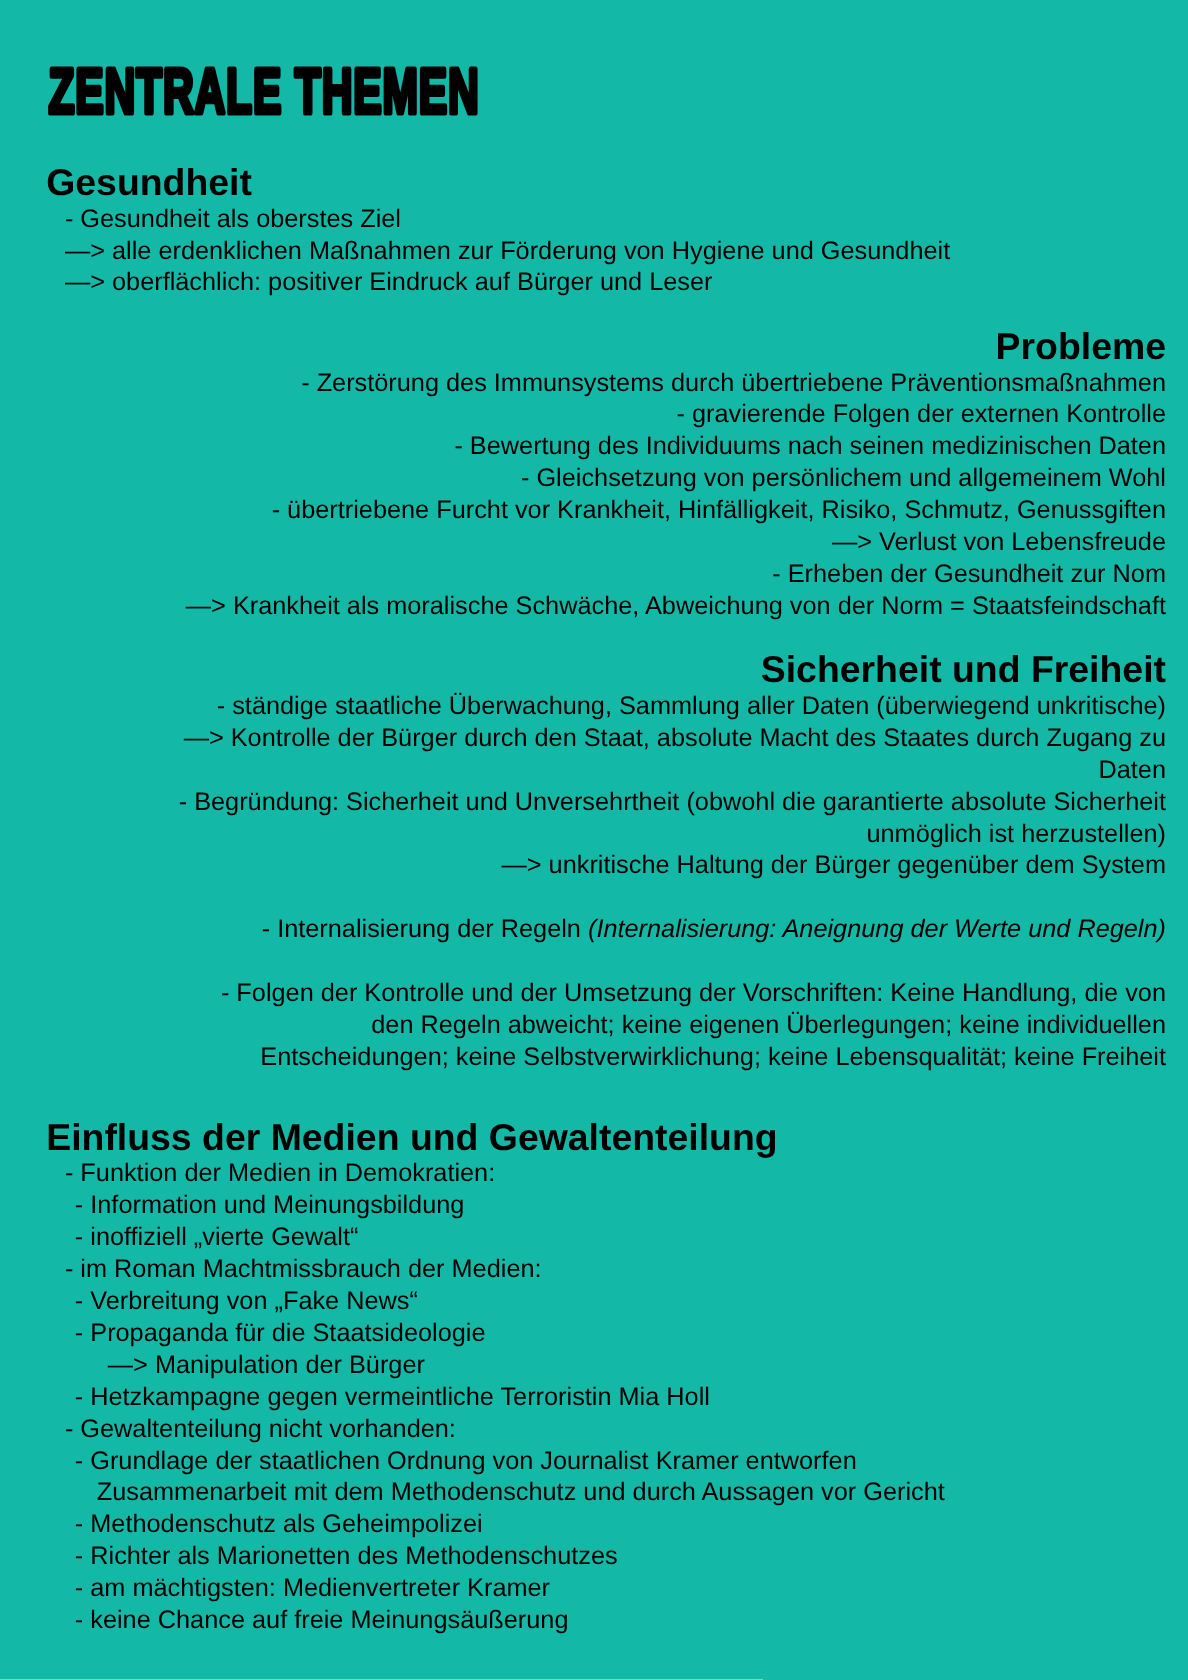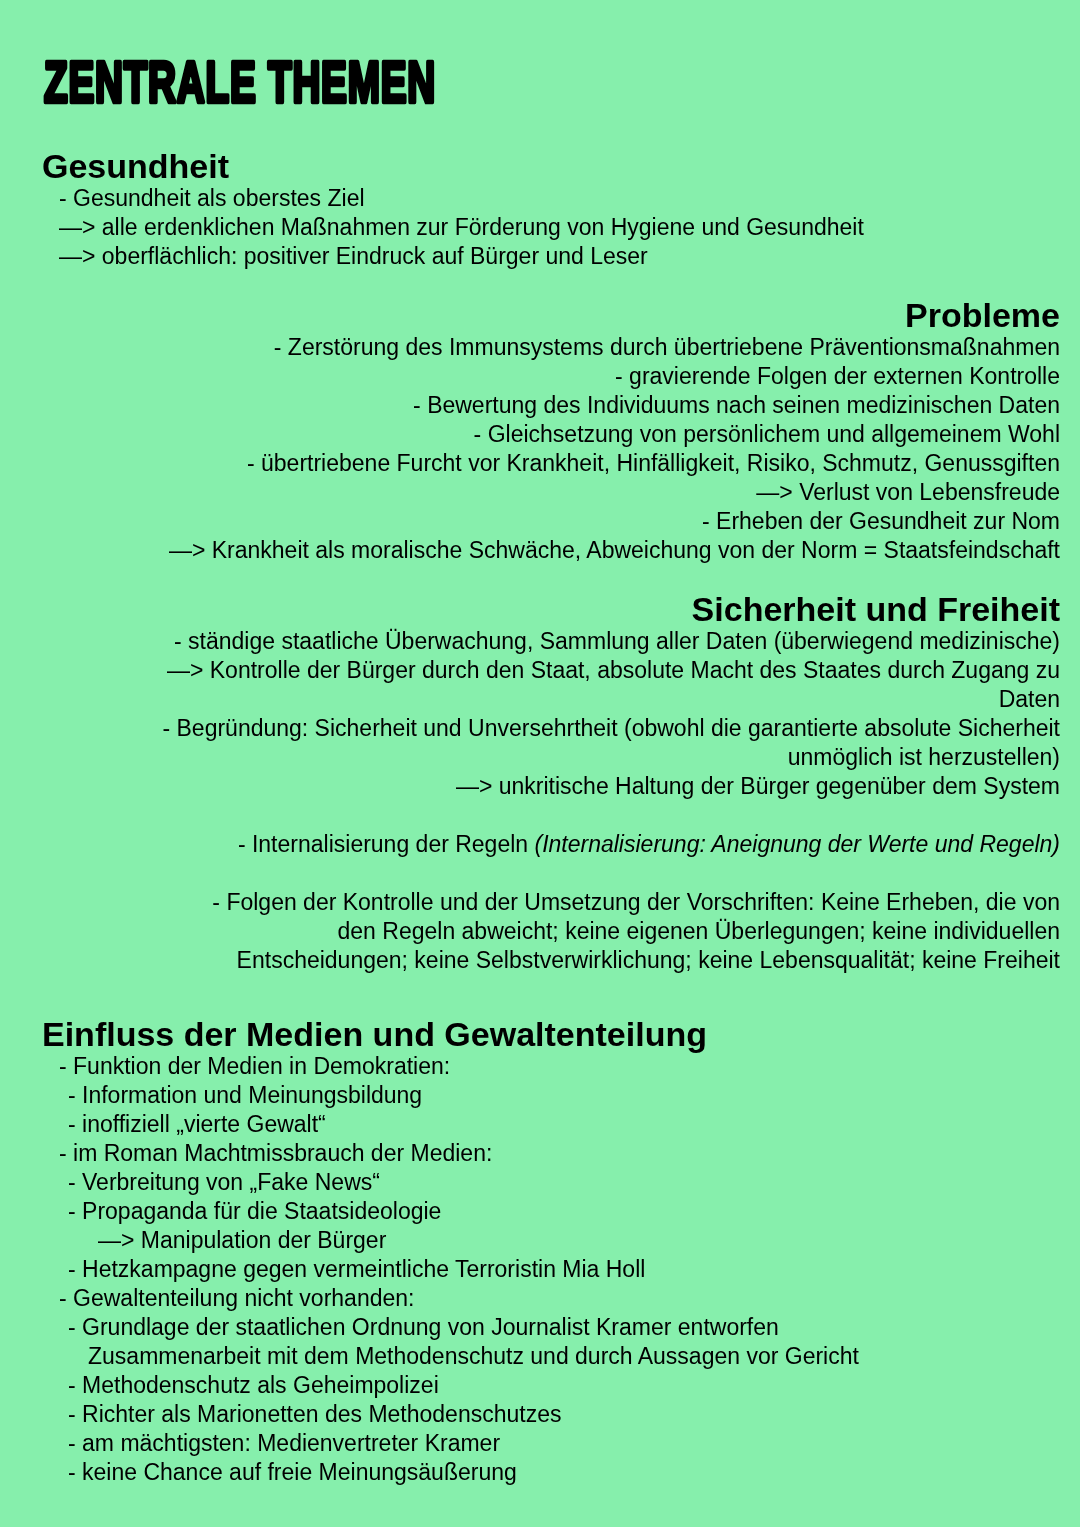--- a/index.html
+++ b/index.html
@@ -6,21 +6,21 @@
     margin: 0;
     padding: 0;
     background: #ffffff;
   }
   .page {
     position: relative;
     width: 1080px;
     height: 1527px;
     box-sizing: border-box;
     padding: 56px 20px 0 42px;
-    background: #86efac;
+    background: #14b8a6;
     overflow: hidden;
     font-family: "Liberation Sans", sans-serif;
     color: #000000;
   }
   .doc-title {
     height: 58px;
     margin-bottom: 34px;
   }
   .title-text {
     font-family: "Liberation Sans", sans-serif;
@@ -79,30 +79,30 @@
     <div class="line l0">- Bewertung des Individuums nach seinen medizinischen Daten</div>
     <div class="line l0">- Gleichsetzung von persönlichem und allgemeinem Wohl</div>
     <div class="line l0">- übertriebene Furcht vor Krankheit, Hinfälligkeit, Risiko, Schmutz, Genussgiften</div>
     <div class="line l0">—&gt; Verlust von Lebensfreude</div>
     <div class="line l0">- Erheben der Gesundheit zur Nom</div>
     <div class="line l0">—&gt; Krankheit als moralische Schwäche, Abweichung von der Norm = Staatsfeindschaft</div>
   </section>
 
   <section class="sect-gap">
     <h2 class="heading">Sicherheit und Freiheit</h2>
-    <div class="line l0">- ständige staatliche Überwachung, Sammlung aller Daten (überwiegend medizinische)</div>
+    <div class="line l0">- ständige staatliche Überwachung, Sammlung aller Daten (überwiegend unkritische)</div>
     <div class="line l0">—&gt; Kontrolle der Bürger durch den Staat, absolute Macht des Staates durch Zugang zu</div>
     <div class="line cont">Daten</div>
     <div class="line l0">- Begründung: Sicherheit und Unversehrtheit (obwohl die garantierte absolute Sicherheit</div>
     <div class="line l0">unmöglich ist herzustellen)</div>
     <div class="line l0">—&gt; unkritische Haltung der Bürger gegenüber dem System</div>
     <div class="line l0">
       <span>- Internalisierung der Regeln </span><span class="italic">(Internalisierung: Aneignung der Werte und Regeln)</span>
     </div>
-    <div class="line l0">- Folgen der Kontrolle und der Umsetzung der Vorschriften: Keine Erheben, die von</div>
+    <div class="line l0">- Folgen der Kontrolle und der Umsetzung der Vorschriften: Keine Handlung, die von</div>
     <div class="line l0">den Regeln abweicht; keine eigenen Überlegungen; keine individuellen</div>
     <div class="line l0">Entscheidungen; keine Selbstverwirklichung; keine Lebensqualität; keine Freiheit</div>
   </section>
 
   <section class="sect-gap-lg">
     <h2 class="heading">Einfluss der Medien und Gewaltenteilung</h2>
     <div class="line l0">- Funktion der Medien in Demokratien:</div>
     <div class="line l1">- Information und Meinungsbildung</div>
     <div class="line l1">- inoffiziell „vierte Gewalt“</div>
     <div class="line l0">- im Roman Machtmissbrauch der Medien:</div>

